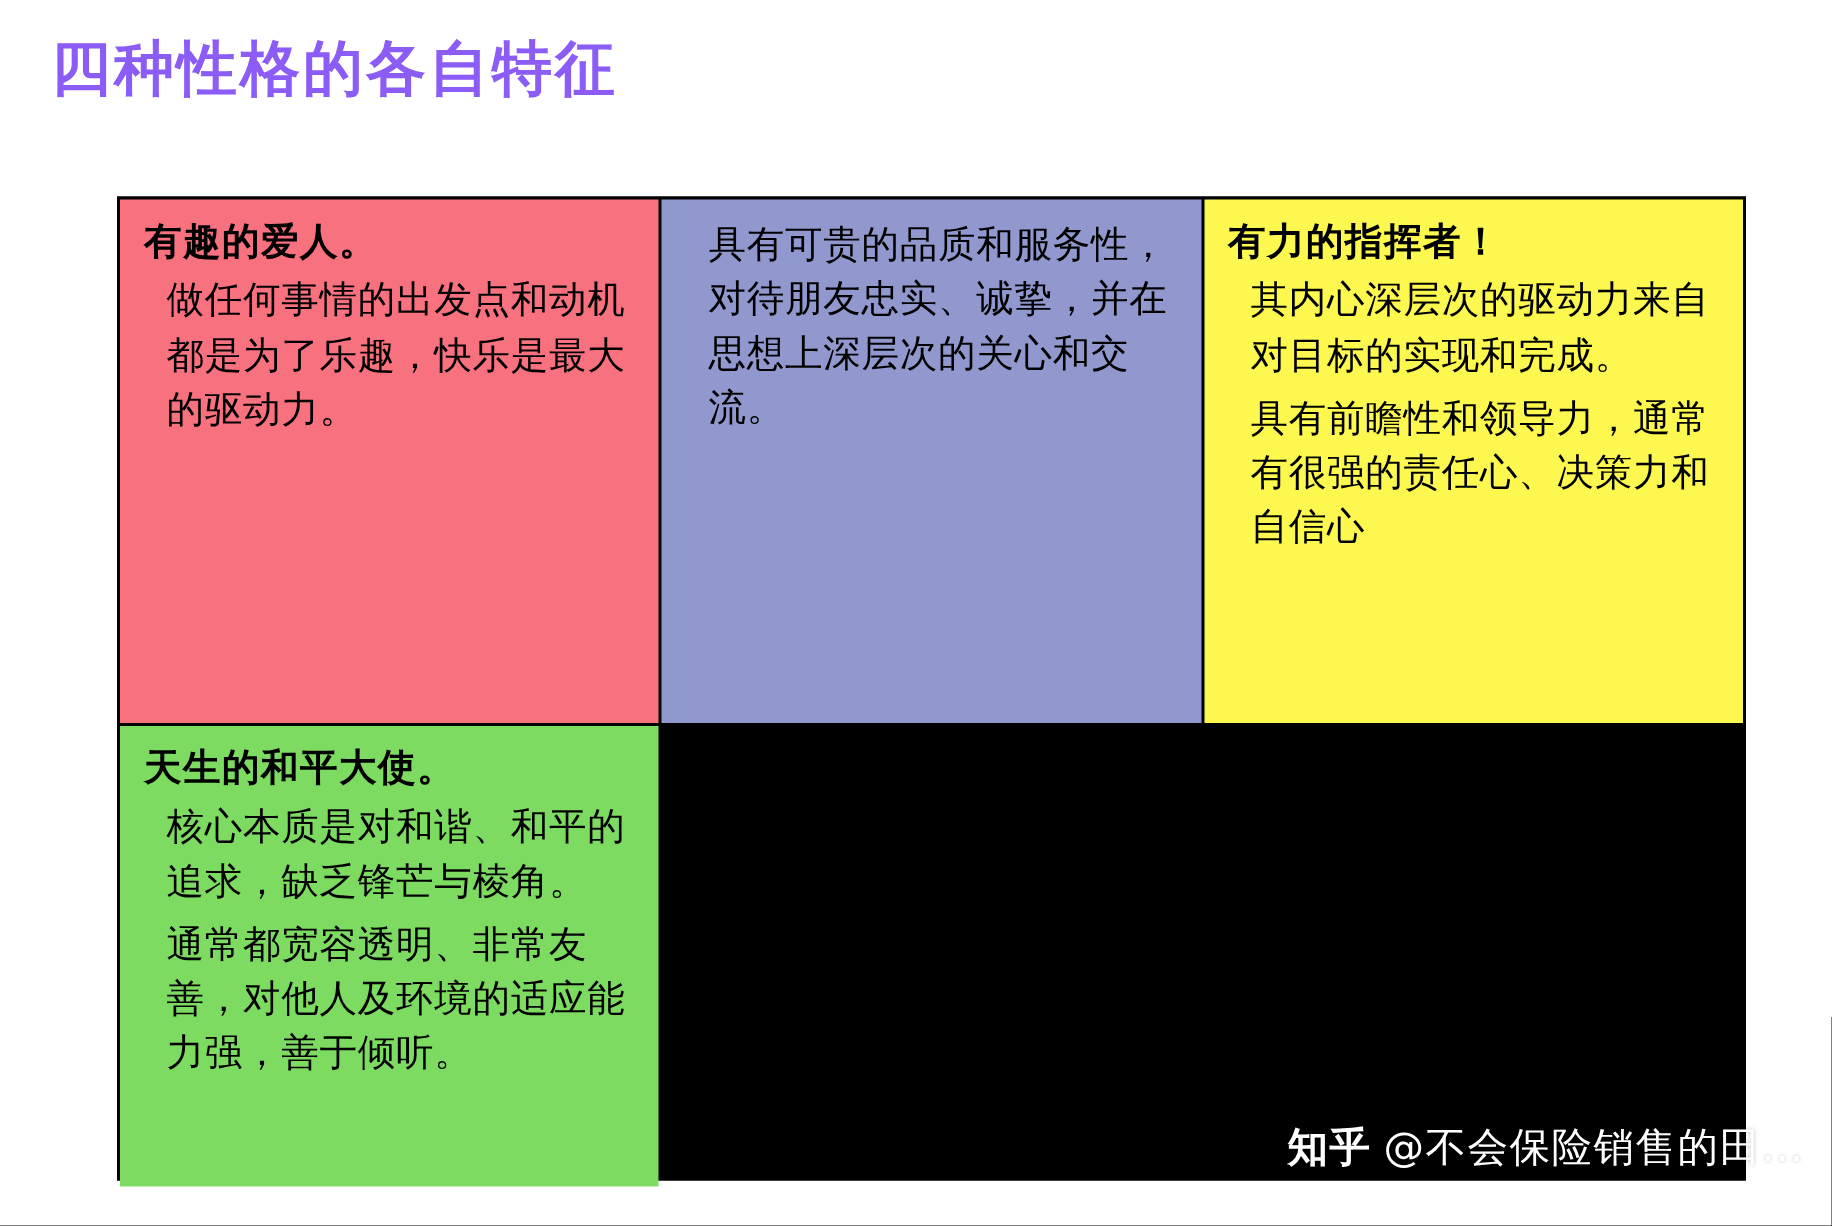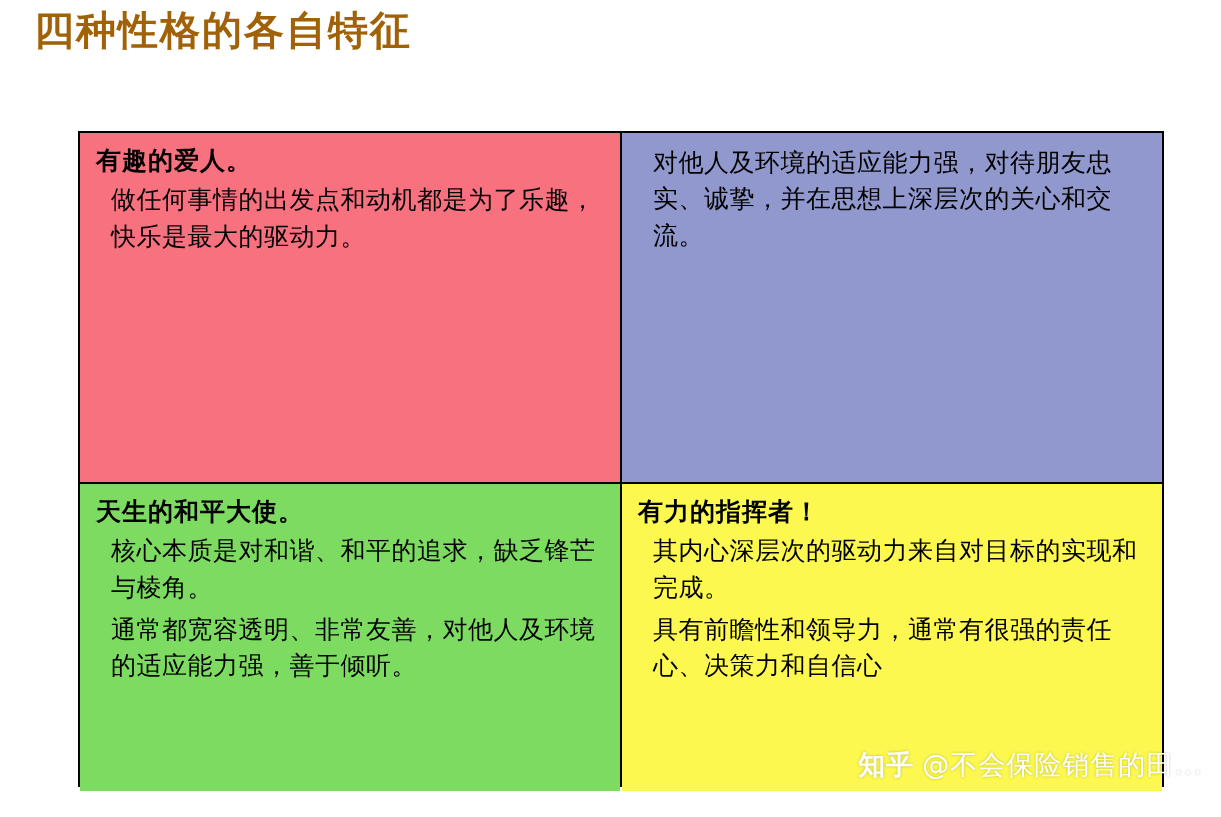--- a/index.html
+++ b/index.html
@@ -10,36 +10,36 @@
     width: 1221px;
     height: 817px;
     background: #ffffff;
     font-family: "DejaVu Sans", "Liberation Sans", sans-serif;
     position: relative;
     overflow: hidden;
   }
   .page-title {
     position: absolute;
     left: 34px;
-    top: 3px;
+    top: 18px;
     font-family: Liberation Serif, serif;
     font-size: 40px;
     font-weight: bold;
-    color: #a16207;
+    color: #8b5cf6;
     letter-spacing: 2px;
     white-space: nowrap;
   }
   .matrix {
     position: absolute;
     left: 78px;
     top: 131px;
     width: 1086px;
     height: 656px;
     display: grid;
-    grid-template-columns: 1fr 1fr;
+    grid-template-columns: 1fr 1fr 1fr;
     grid-template-rows: 349px 307px;
     border: 2px solid #000000;
     box-sizing: border-box;
     background: #000000;
     gap: 2px;
   }
   .quadrant {
     padding: 12px 16px 10px 16px;
     box-sizing: border-box;
     overflow: hidden;
@@ -83,32 +83,32 @@
 <div class="page-title">四种性格的各自特征</div>
 
 <div class="matrix">
 
   <div class="quadrant" style="background:#f8717f">
     <div class="q-heading">有趣的爱人。</div>
     <p class="q-para">做任何事情的出发点和动机都是为了乐趣，快乐是最大的驱动力。</p>
   </div>
 
   <div class="quadrant" style="background:#9098cd">
-    <p class="q-para">对他人及环境的适应能力强，对待朋友忠实、诚挚，并在思想上深层次的关心和交流。</p>
+    <p class="q-para">具有可贵的品质和服务性，对待朋友忠实、诚挚，并在思想上深层次的关心和交流。</p>
+  </div>
+
+  <div class="quadrant" style="background:#fcf84f">
+    <div class="q-heading">有力的指挥者！</div>
+    <p class="q-para">其内心深层次的驱动力来自对目标的实现和完成。</p>
+    <p class="q-para">具有前瞻性和领导力，通常有很强的责任心、决策力和自信心</p>
   </div>
 
   <div class="quadrant" style="background:#7ddb62">
     <div class="q-heading">天生的和平大使。</div>
     <p class="q-para">核心本质是对和谐、和平的追求，缺乏锋芒与棱角。</p>
     <p class="q-para">通常都宽容透明、非常友善，对他人及环境的适应能力强，善于倾听。</p>
-  </div>
-
-  <div class="quadrant" style="background:#fcf84f">
-    <div class="q-heading">有力的指挥者！</div>
-    <p class="q-para">其内心深层次的驱动力来自对目标的实现和完成。</p>
-    <p class="q-para">具有前瞻性和领导力，通常有很强的责任心、决策力和自信心</p>
   </div>
 
 </div>
 
 <div class="watermark">
   <span class="wm-logo">知乎</span><span>@不会保险销售的田...</span>
 </div>
 
 </body></html>

